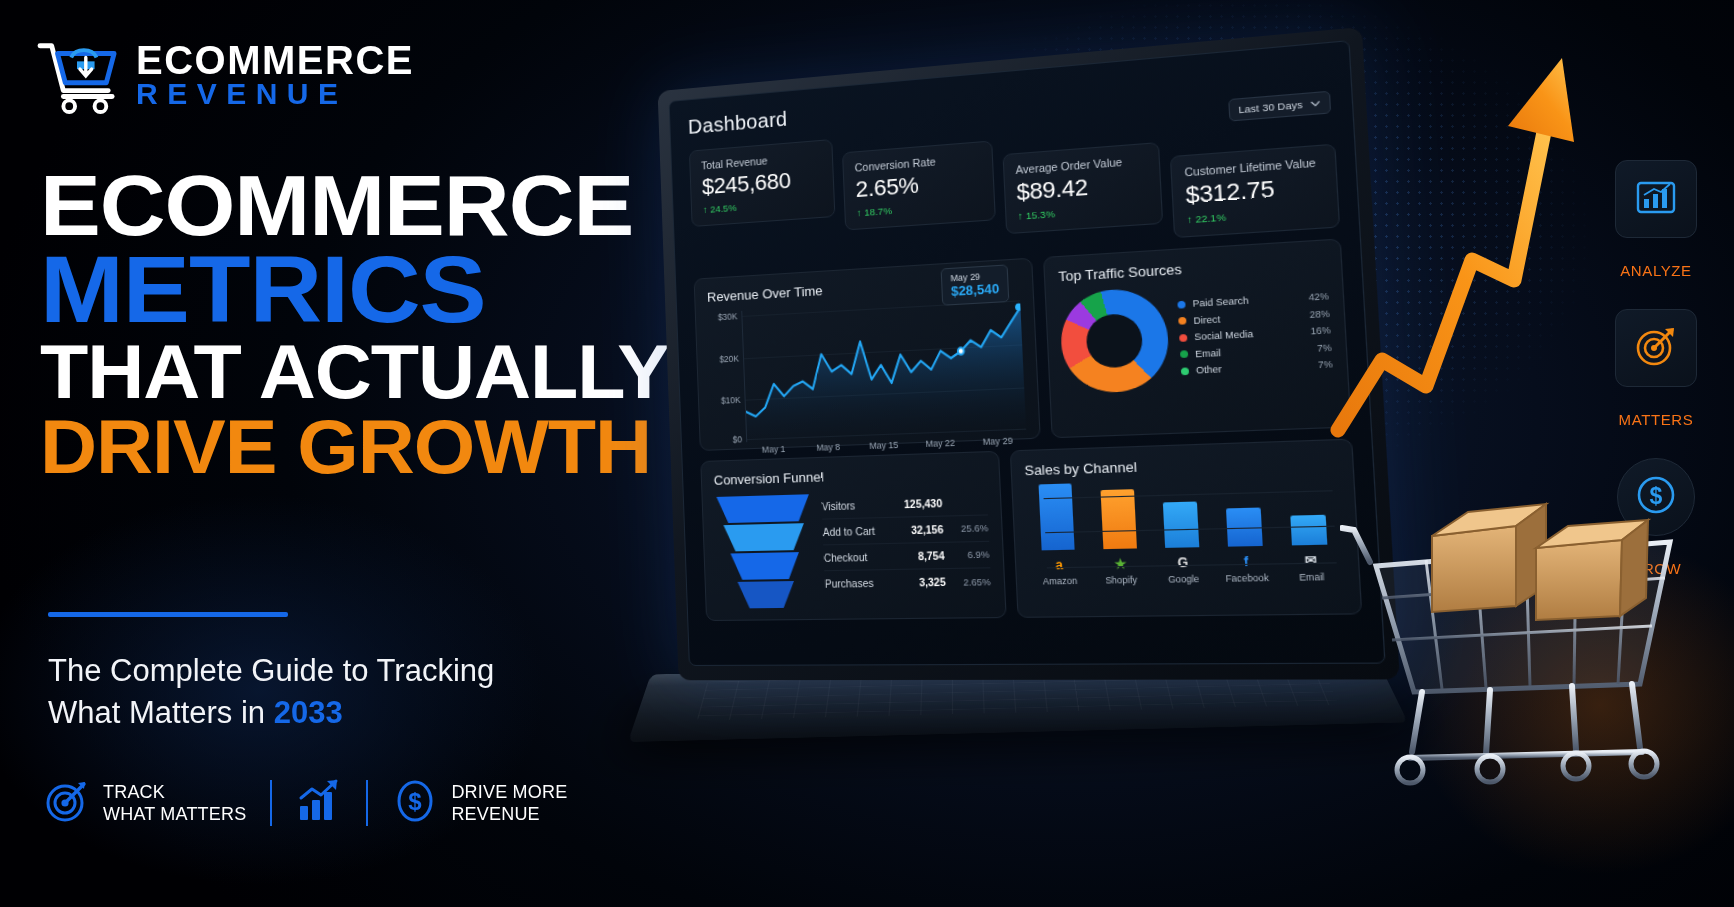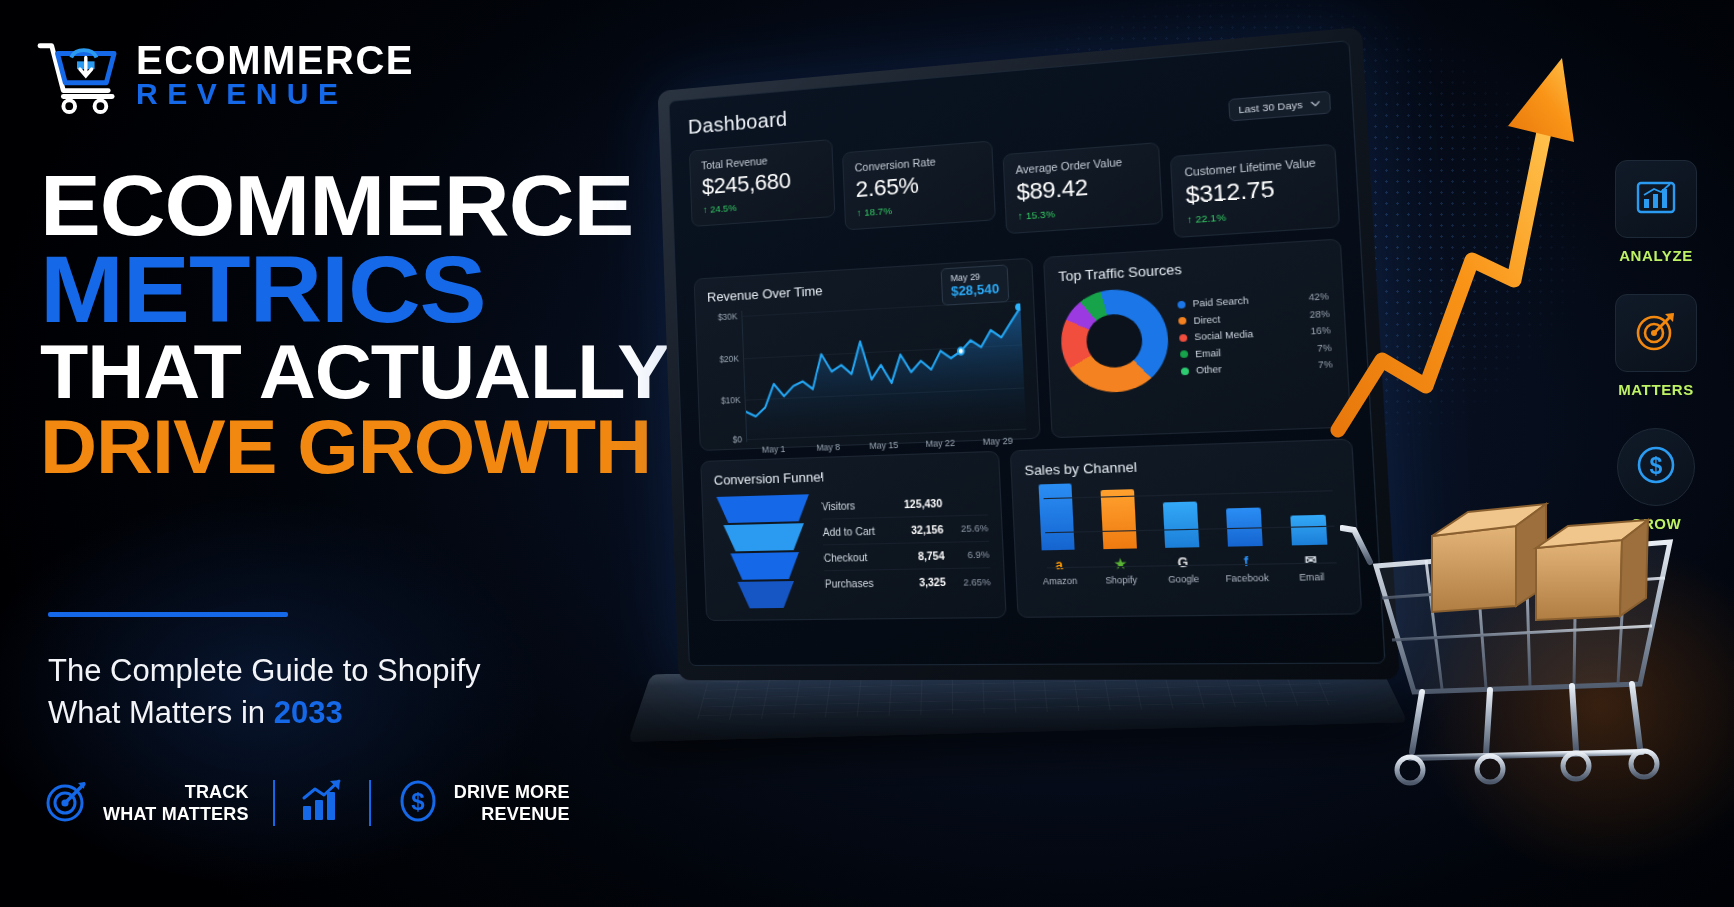--- a/index.html
+++ b/index.html
@@ -69,22 +69,22 @@
     color: #f2f4f8; font-size: 31px; line-height: 1.34; font-weight: 400;
   }
   .subtitle .yr { color: #1568e8; font-weight: 700; }
 
   .features {
     position: absolute; left: 44px; top: 778px;
     display: flex; align-items: center; gap: 0;
   }
   .feat { display: flex; align-items: center; gap: 13px; }
   .feat-txt {
-    color: #fff; font-size: 18px; font-weight: 700; line-height: 1.25; letter-spacing: .2px;
-    text-transform: uppercase; white-space: nowrap; text-align: right;
+    color: #fff; font-size: 18px; font-weight: 400; line-height: 1.25; letter-spacing: .2px;
+    text-transform: uppercase; white-space: nowrap;
   }
   .feat-div { width: 2px; height: 46px; background: #1568e8; margin: 0 24px; }
 
   
   .laptop { position: absolute; left: 660px; top: 88px; width: 740px; height: 700px; }
   .screen-shell {
     position: absolute; left: 8px; top: 0; width: 660px; height: 590px;
     background: linear-gradient(145deg, #2a3340, #10161f 45%, #070b11);
     border-radius: 12px;
     transform: perspective(1500px) rotateY(-13deg) rotateX(2.2deg) rotateZ(-2.6deg);
@@ -209,21 +209,21 @@
   .ch-name { color: #aeb8c5; font-size: 8.5px; margin-top: 2px; }
 
   
   .badges { position: absolute; right: 22px; top: 160px; width: 112px; }
   .badge { margin-bottom: 30px; display: flex; flex-direction: column; align-items: center; }
   .badge-sq {
     width: 82px; height: 78px; border-radius: 12px;
     background: linear-gradient(150deg, #101a28, #0a111b);
     border: 1px solid #1e2937; display: flex; align-items: center; justify-content: center;
   }
-  .badge-lbl { color: #bef264; font-size: 15px; font-weight: 700; letter-spacing: .6px; margin-top: 9px; }
+  .badge-lbl { color: #f97316; font-size: 15px; font-weight: 400; letter-spacing: .6px; margin-top: 24px; }
 
   
   .arrow { position: absolute; left: 1330px; top: 30px; width: 260px; height: 420px; }
 
   
   .cart3d { position: absolute; left: 1340px; top: 470px; width: 390px; height: 330px; }
 </style>
 </head>
 <body>
 
@@ -256,21 +256,21 @@
   <div class="headline">
     <div class="hl hl1">ECOMMERCE</div>
     <div class="hl hl2">METRICS</div>
     <div class="hl hl3">THAT ACTUALLY</div>
     <div class="hl hl4">DRIVE GROWTH</div>
   </div>
 
   <div class="rule"></div>
 
   <div class="subtitle">
-    <div>The Complete Guide to Shopify</div>
+    <div>The Complete Guide to Tracking</div>
     <div>
       <span>What Matters in </span><span class="yr">2033</span>
     </div>
   </div>
 
   <div class="features">
     <div class="feat">
       <span>
         <svg width="46" height="46" viewBox="0 0 46 46">
           <circle cx="21" cy="25" r="17" fill="none" stroke="#1568e8" stroke-width="3"></circle>

